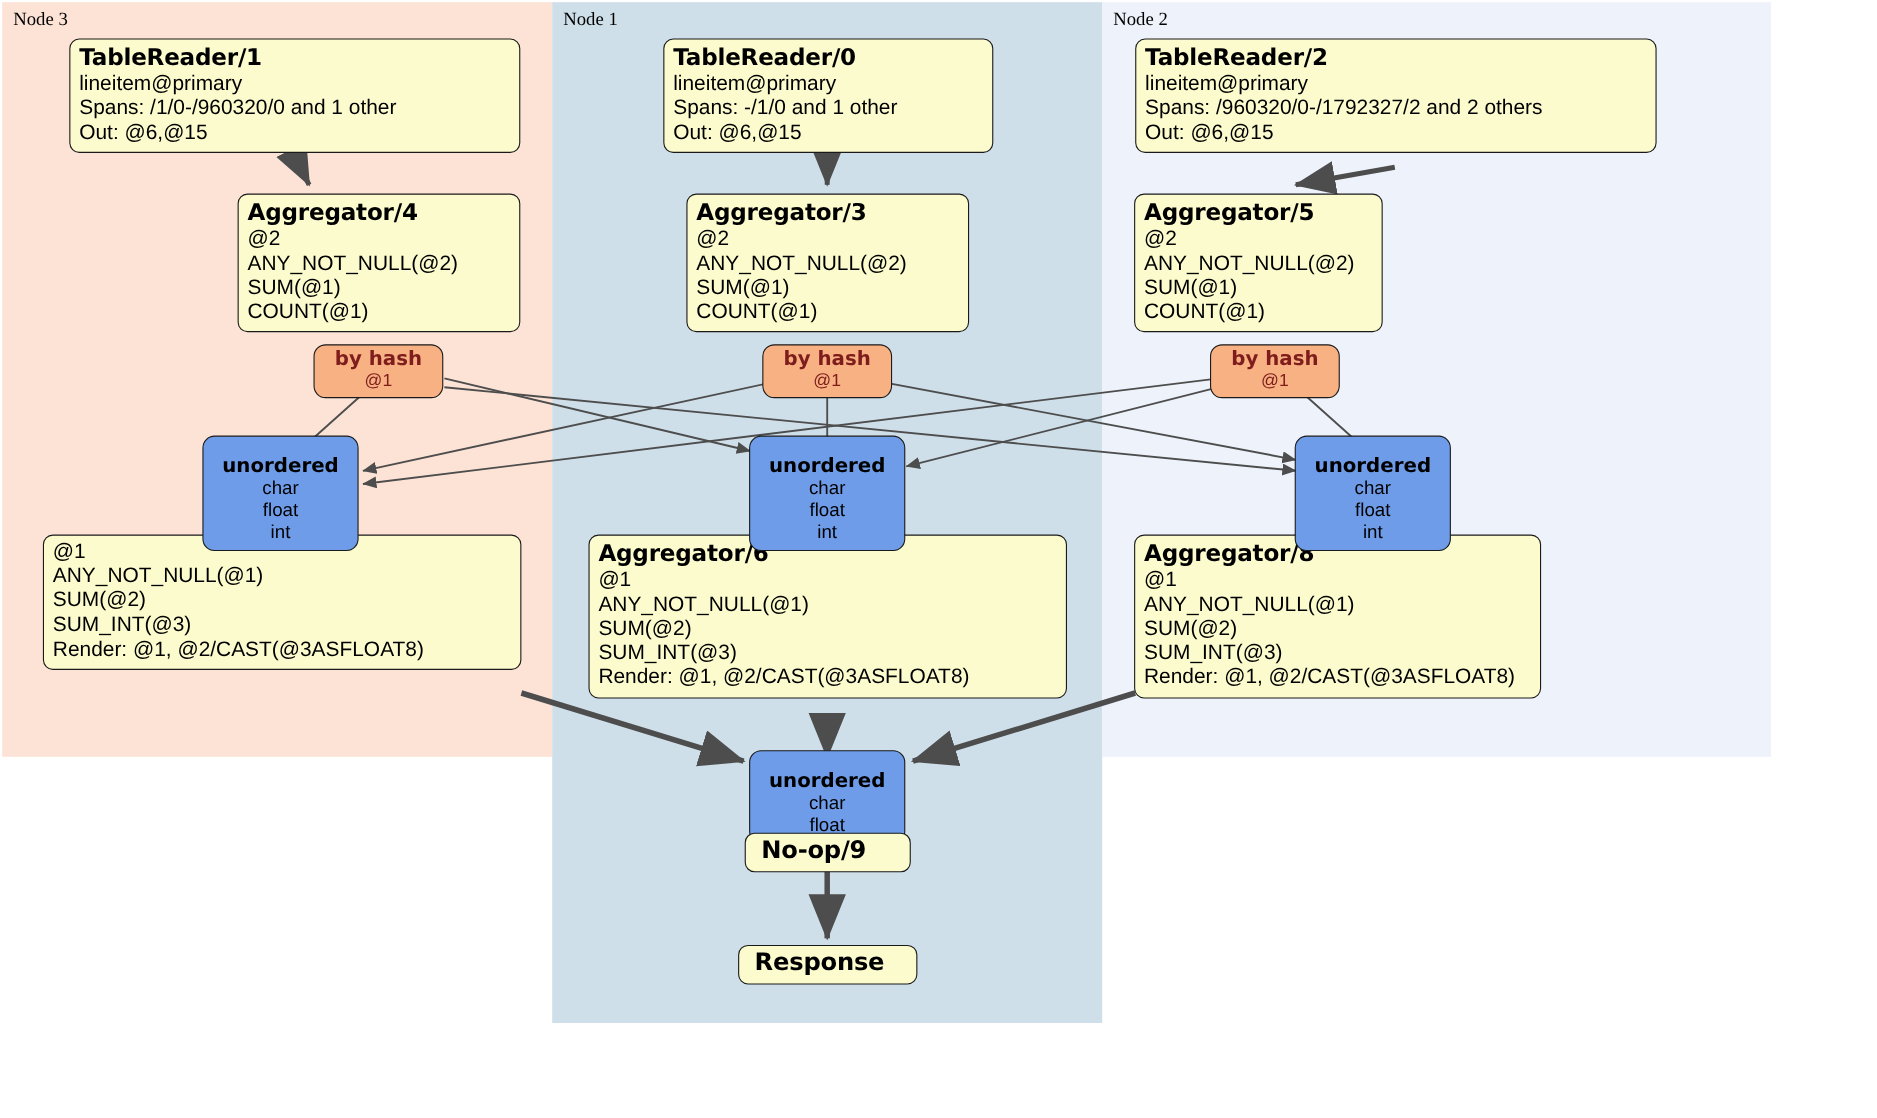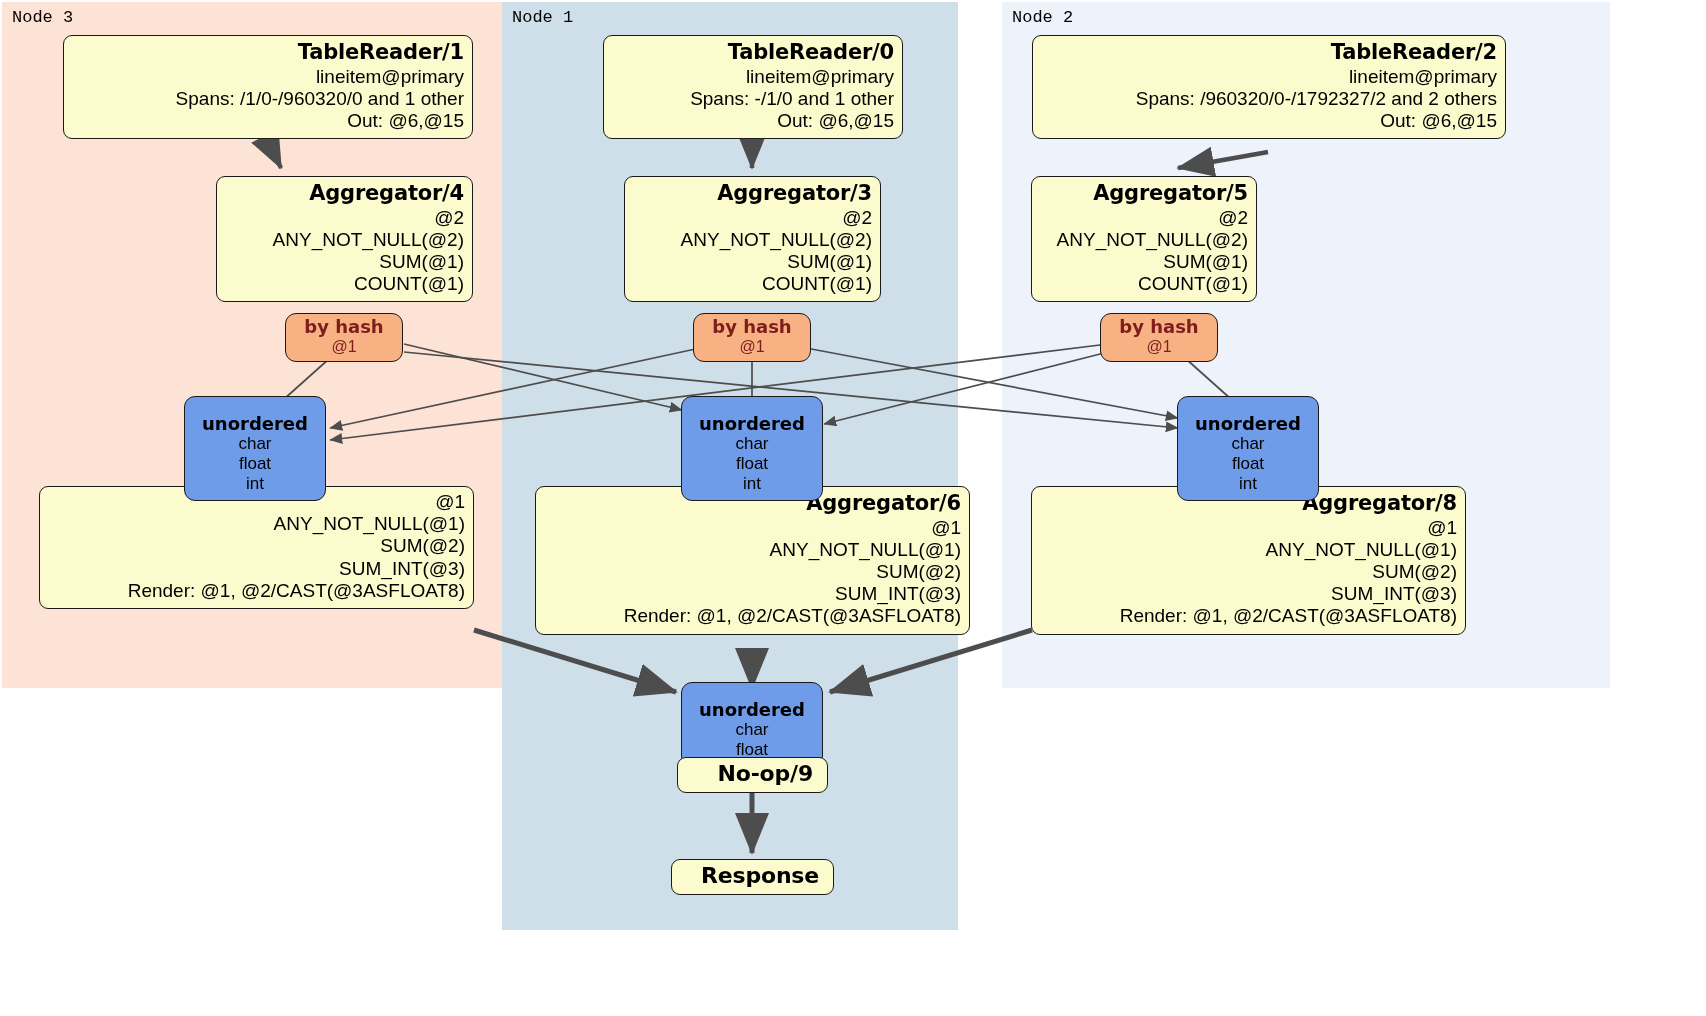--- a/index.html
+++ b/index.html
@@ -16,36 +16,36 @@
   
   .panel {
     position:absolute;
     border:0;
   }
   .panel-label {
     position:absolute;
     left:10px; top:6px;
     font-size:17px;
     color:#000;
-    font-family:Liberation Mono, monospace;
+    font-family:Liberation Serif, serif;
   }
   #panel-node3 { left:2px;    top:2px;  width:500px;  height:686px; background:#fde3d6; }
-  #panel-node1 { left:502px;  top:2px;  width:456px;  height:928px; background:#cfdfea; }
+  #panel-node1 { left:502px;  top:2px;  width:500px;  height:928px; background:#cfdfea; }
   #panel-node2 { left:1002px; top:2px;  width:608px;  height:686px; background:#eef2fb; }
 
   
   #edges { position:absolute; left:0; top:0; width:1706px; height:1016px; pointer-events:none; }
 
   
   .box {
     position:absolute;
     background:#fbfbcd;
     border:1.6px solid #1a1a1a;
     border-radius:9px;
-    text-align:right;
+    text-align:left;
     padding:4px 8px 6px 8px;
     line-height:1.17;
     color:#000;
   }
   .box .ttl {
     font-weight:bold;
     font-size:21px;
     font-family:"DejaVu Sans", sans-serif;
     letter-spacing:-0.2px;
     display:block;
@@ -234,21 +234,21 @@
 
   <div class="box layer-box" style="left:535px; top:486px; width:435px;">
     <span class="ttl">Aggregator/6</span>
     <span class="ln">@1</span>
     <span class="ln">ANY_NOT_NULL(@1)</span>
     <span class="ln">SUM(@2)</span>
     <span class="ln">SUM_INT(@3)</span>
     <span class="ln">Render: @1, @2/CAST(@3ASFLOAT8)</span>
   </div>
 
-  <div class="box layer-box" style="left:1031px; top:486px; width:435px;">
+  <div class="box layer-box" style="left:1031px; top:486px; width:370px;">
     <span class="ttl">Aggregator/8</span>
     <span class="ln">@1</span>
     <span class="ln">ANY_NOT_NULL(@1)</span>
     <span class="ln">SUM(@2)</span>
     <span class="ln">SUM_INT(@3)</span>
     <span class="ln">Render: @1, @2/CAST(@3ASFLOAT8)</span>
   </div>
 
   <div class="recv layer-node" style="left:681px; top:682px; width:142px;">
     <span class="ttl">unordered</span>

